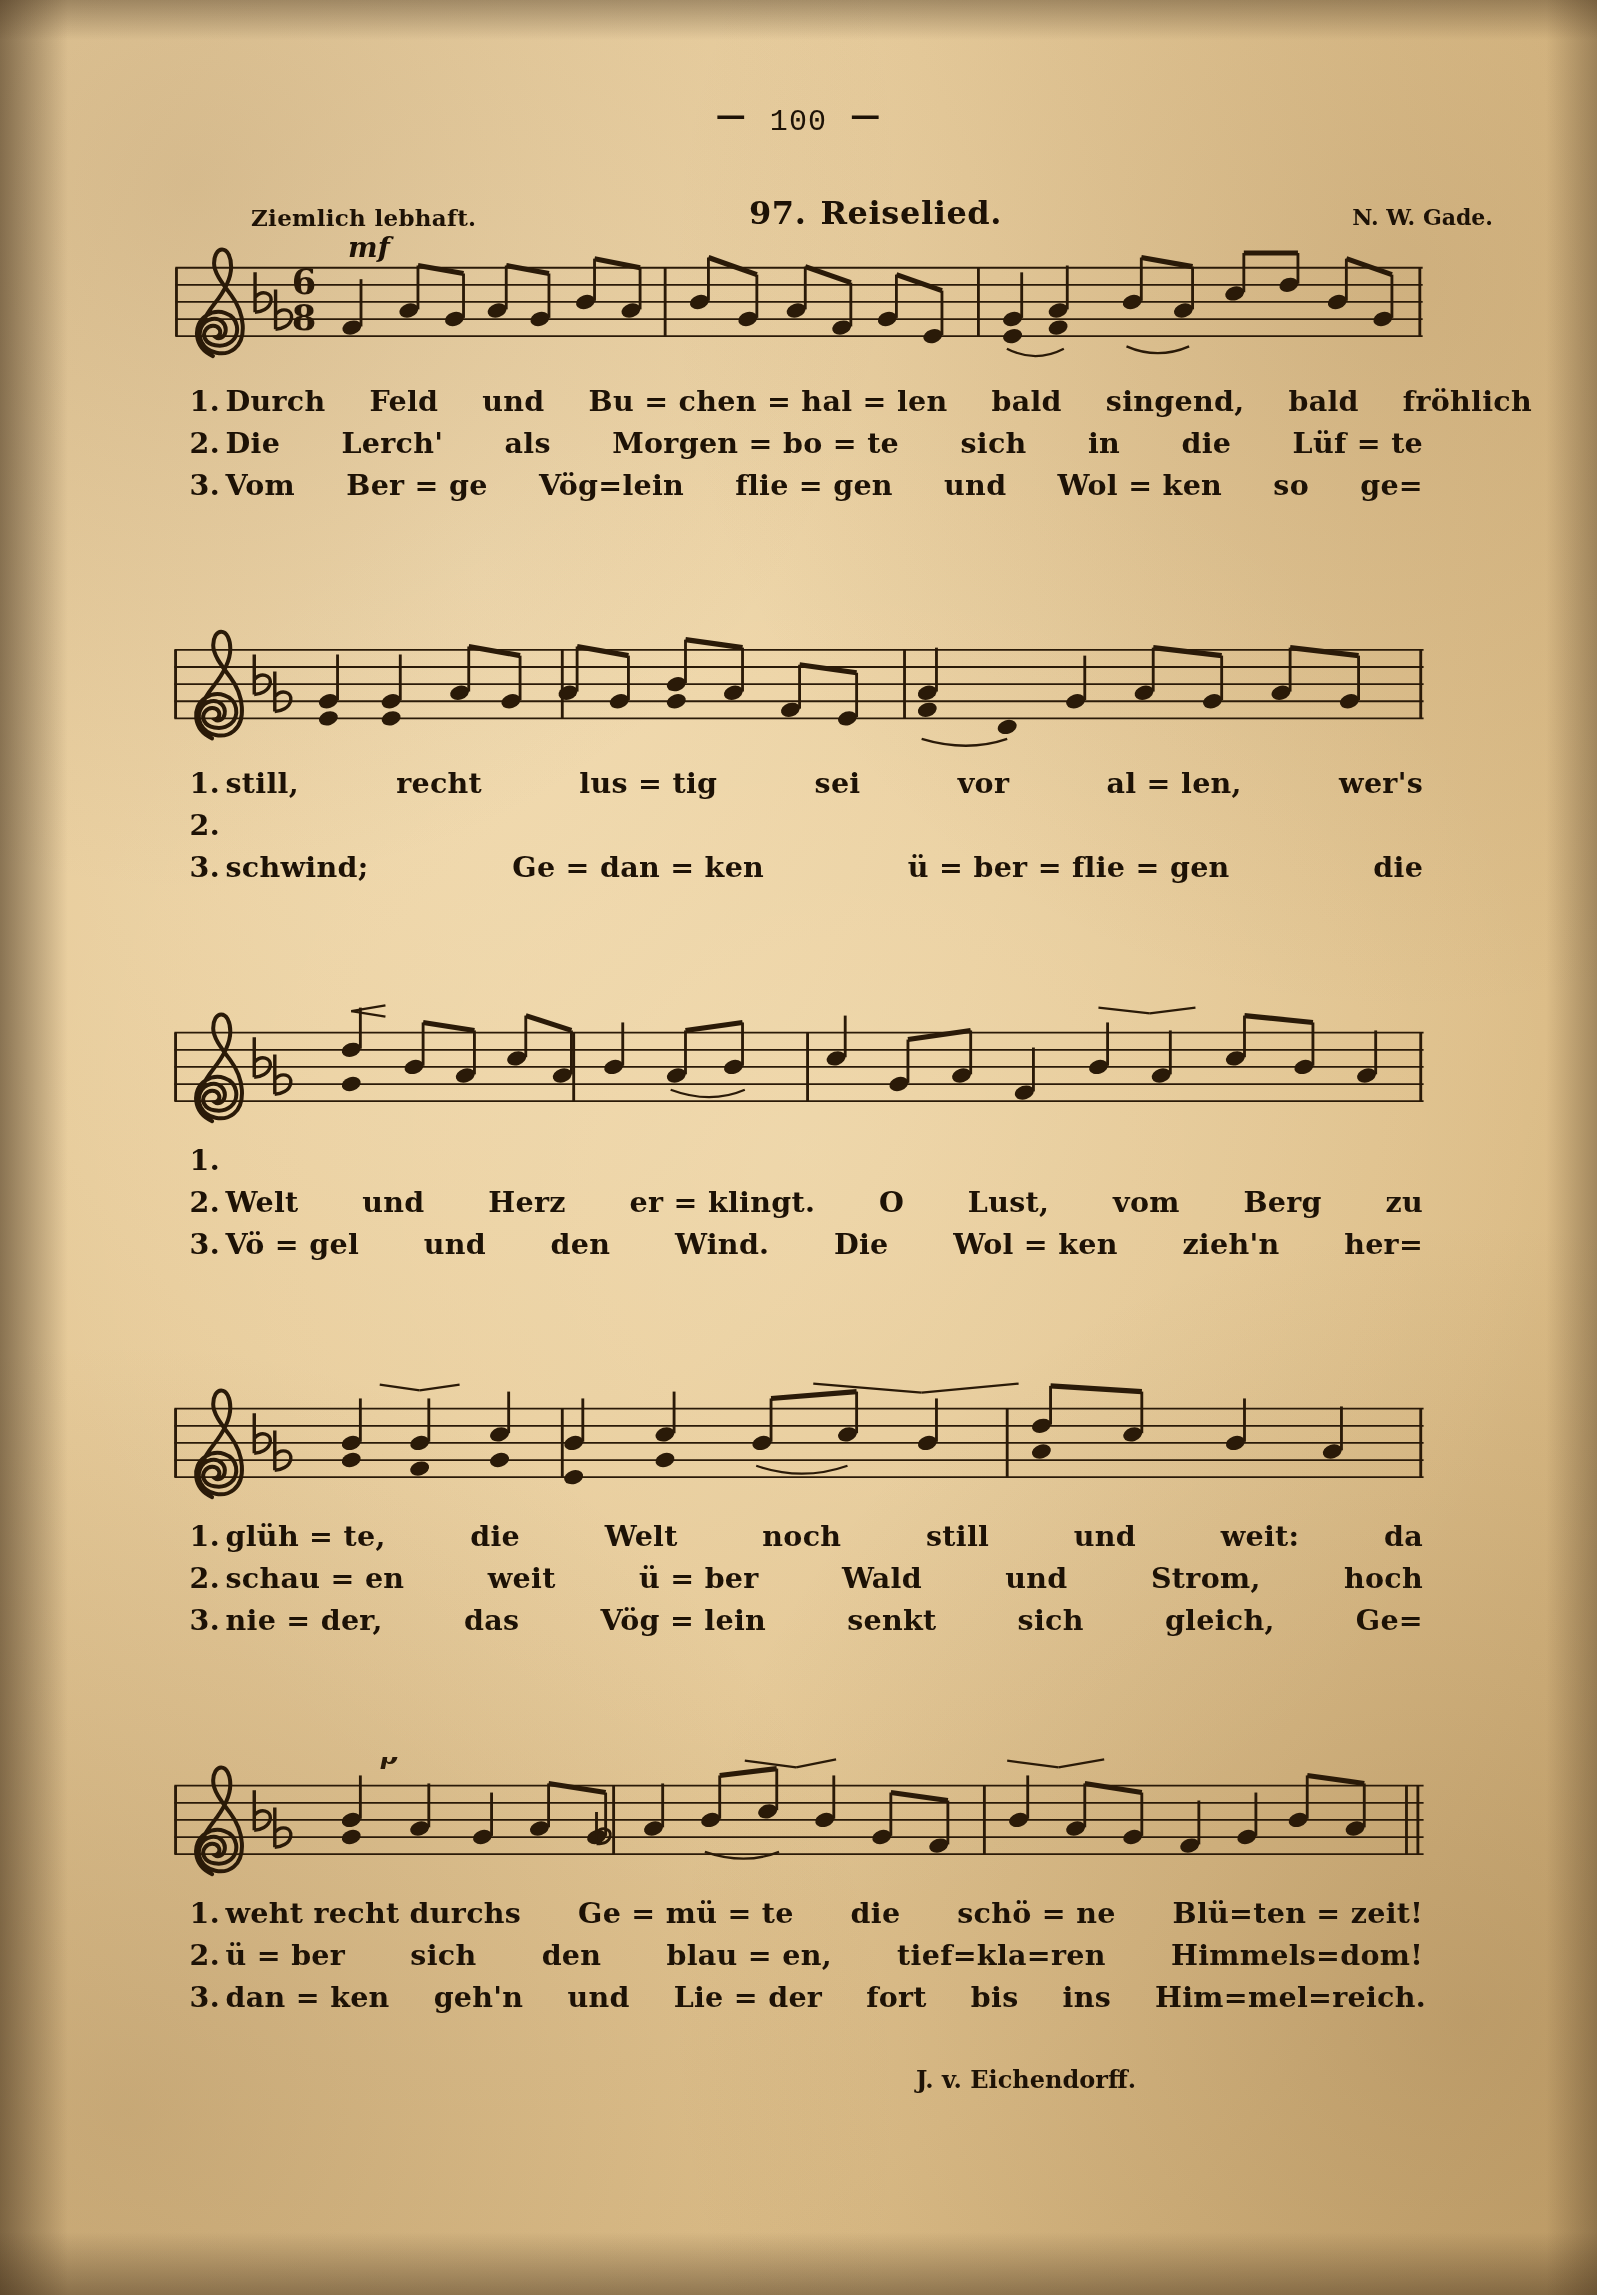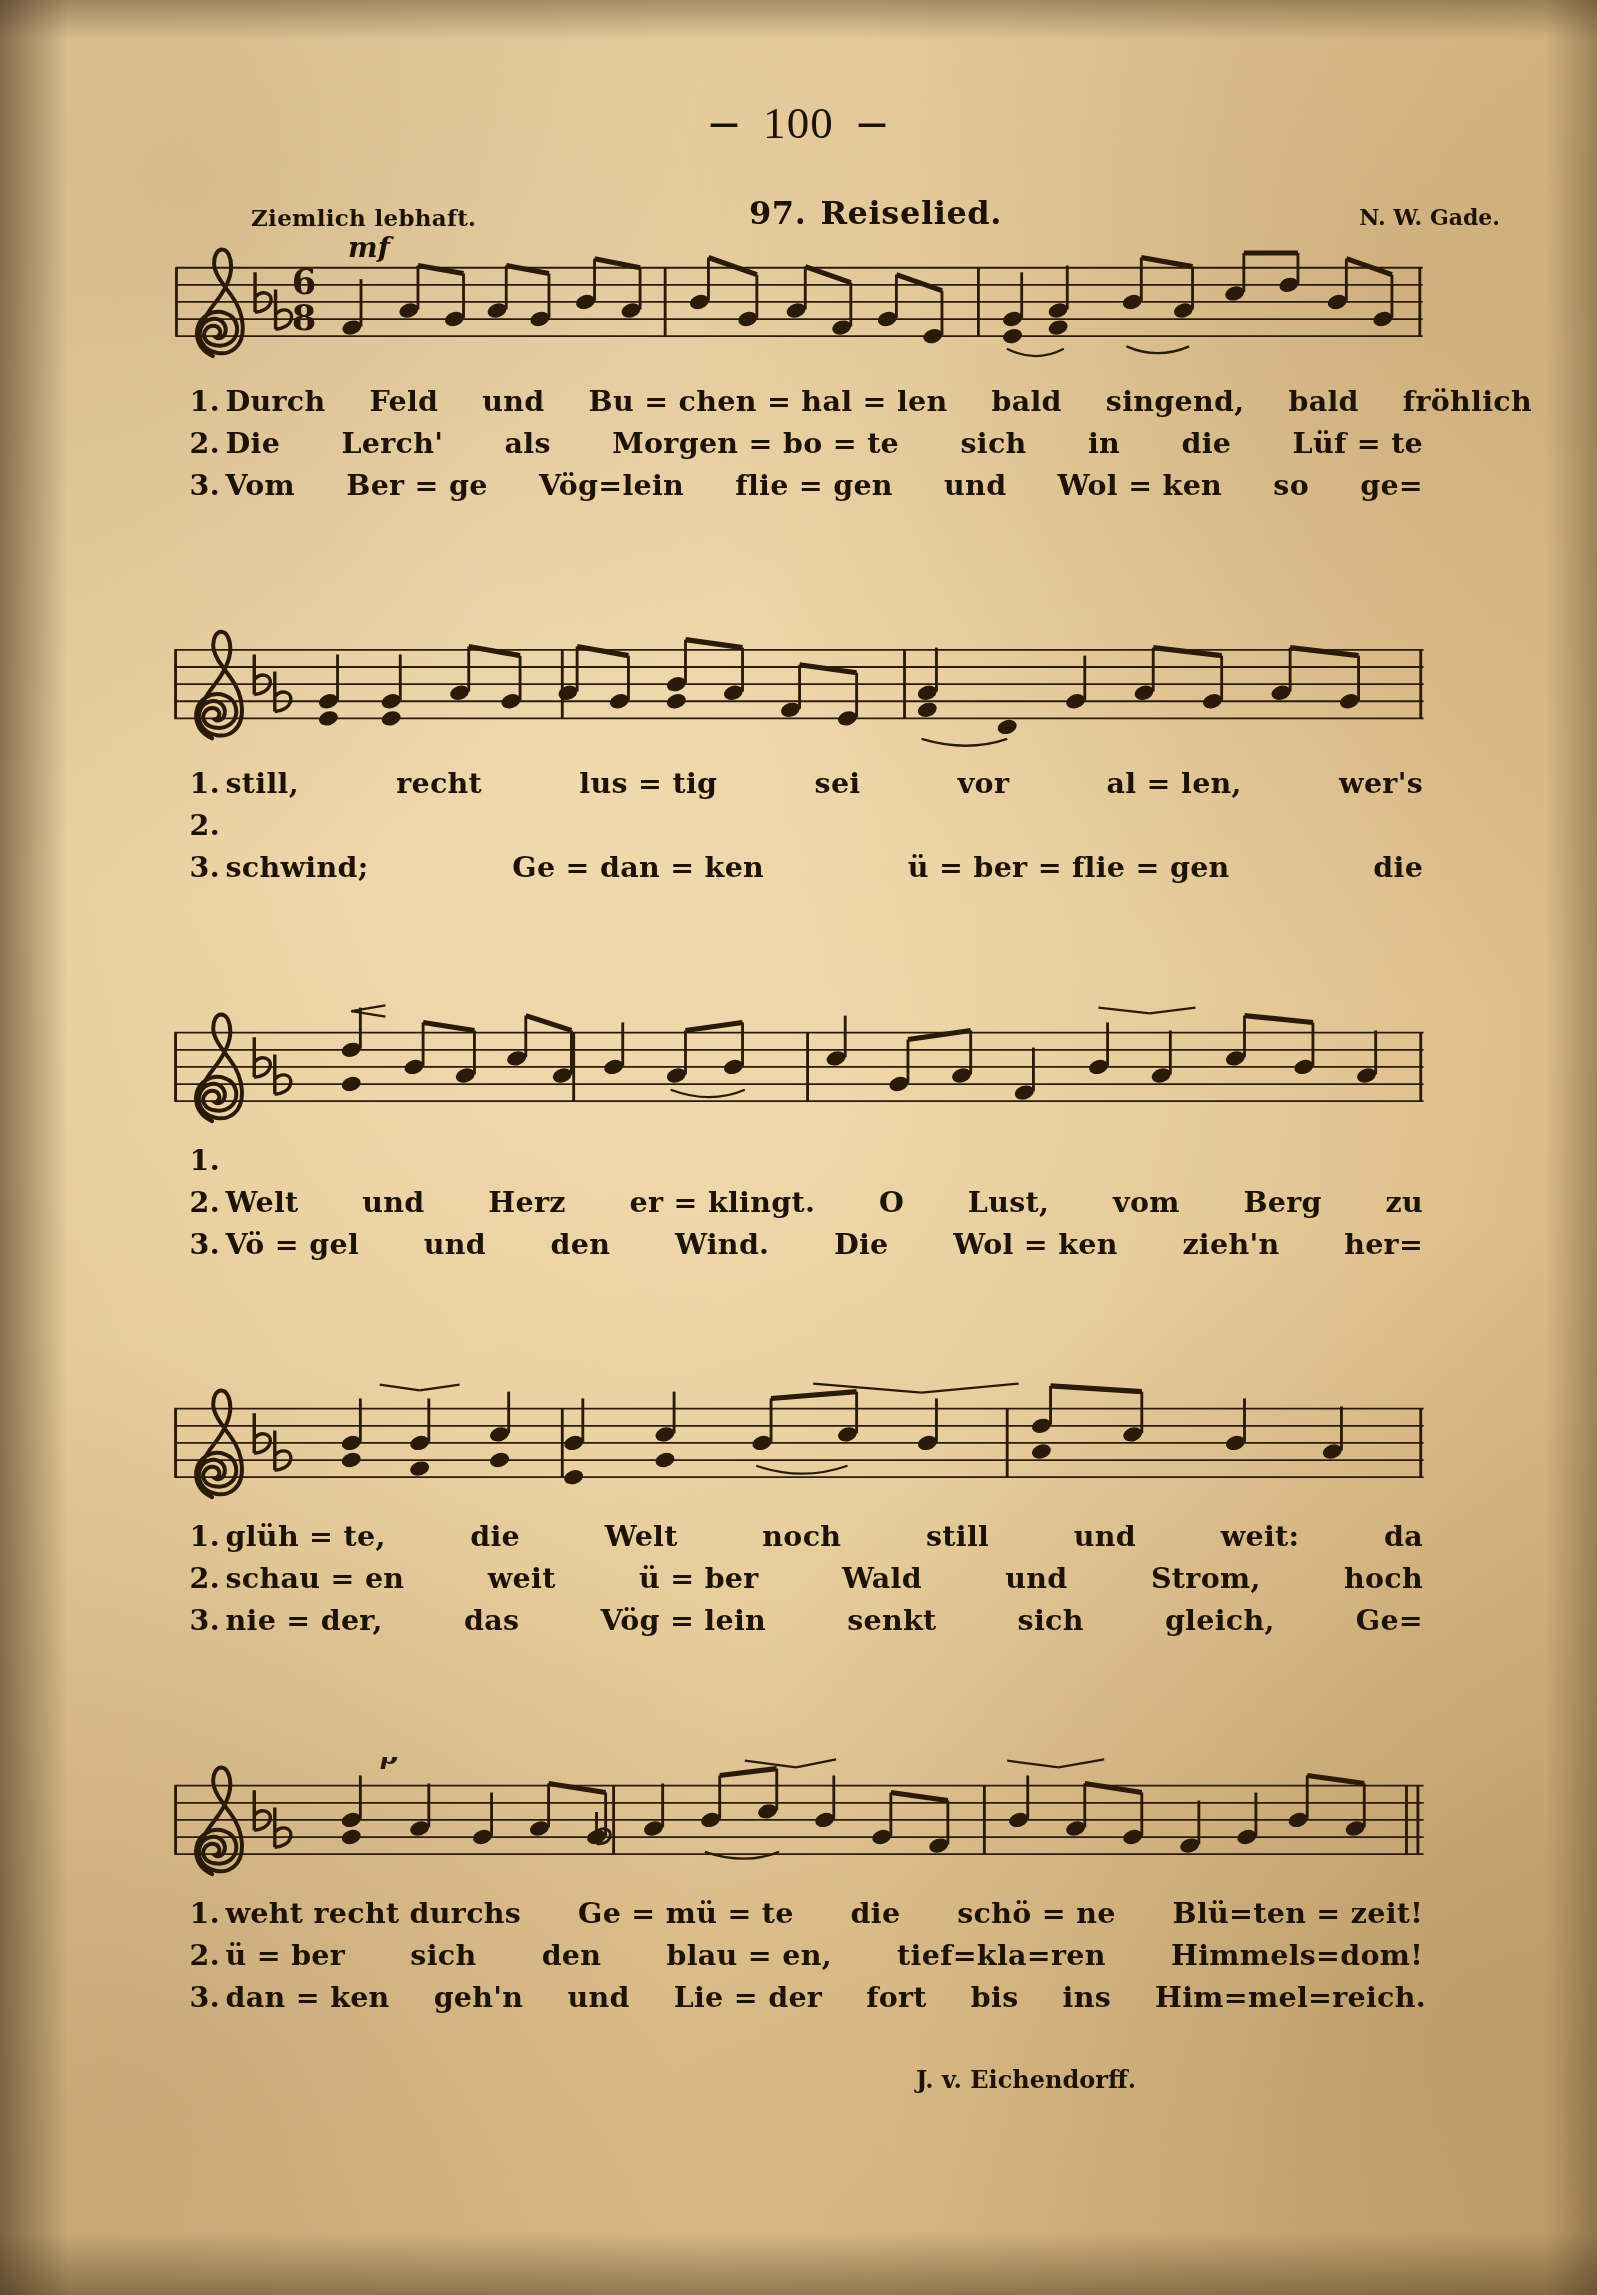--- a/index.html
+++ b/index.html
@@ -83,22 +83,22 @@
     letter-spacing: 1.1px;
   }
   .page-number-row .dash {
     display: inline-block;
     font-size: 30px;
     vertical-align: 4.6px;
     margin: 0 23px;
     font-weight: 700;
   }
   .page-number {
-    font-family: Liberation Serif, serif;
-    font-size: 45px;
+    font-family: Liberation Mono, monospace;
+    font-size: 30px;
     font-weight: 400;
   }
 
   
   .title-row {
     position: absolute;
     top: 194px;
     left: 251px;
     width: 1249px;
     height: 40px;
@@ -119,21 +119,21 @@
     text-align: center;
     font-size: 32px;
     font-weight: 700;
     letter-spacing: 0.6px;
   }
   .song-number {
     margin-right: 14px;
   }
   .composer {
     position: absolute;
-    right: 0;
+    right: 7px;
     top: 10.3px;
     font-size: 22px;
     font-weight: 700;
   }
   .dynamic-mf {
     position: absolute;
     left: 97px;
     top: 37px;
     font-family: "DejaVu Serif", serif;
     font-style: italic;

